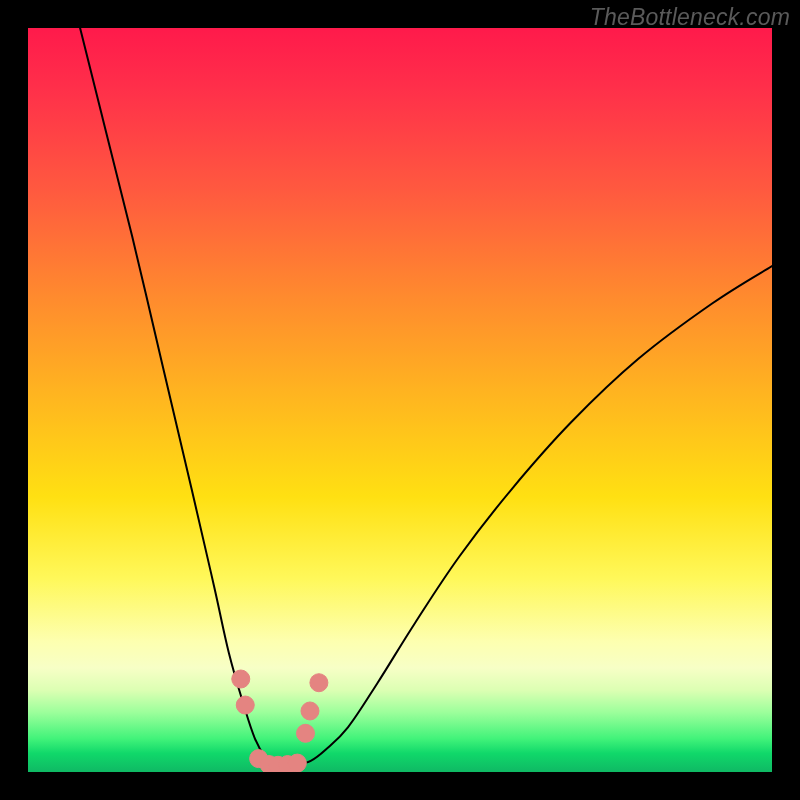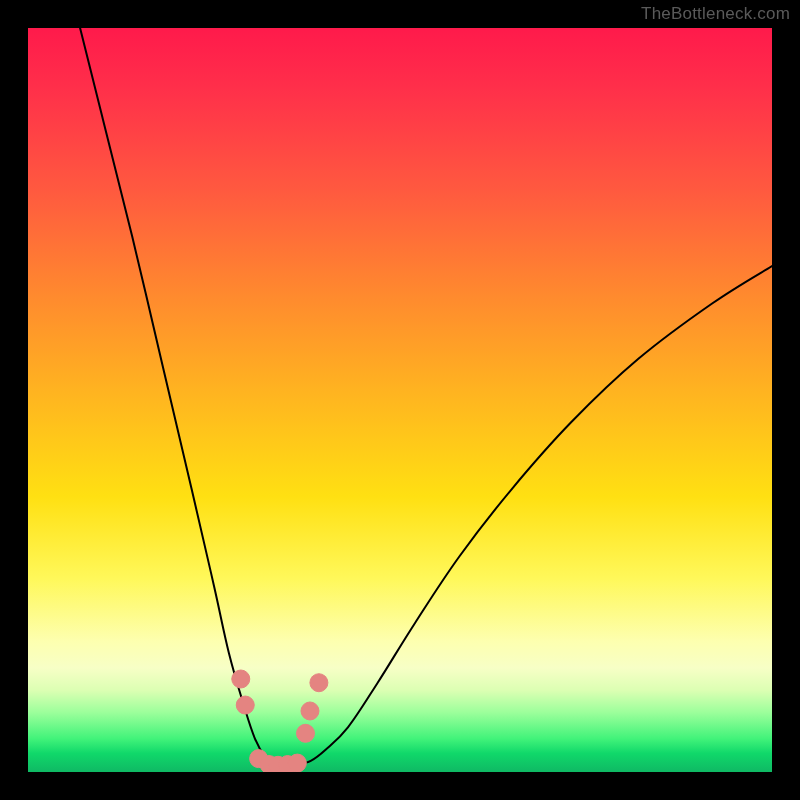--- a/index.html
+++ b/index.html
@@ -56,23 +56,24 @@
     left: 0;
     top: 0;
     width: 100%;
     height: 100%;
   }
   .attribution {
     position: absolute;
     top: 4px;
     right: 10px;
     color: #5a5a5a;
-    font-size: 17px;
+    font-size: 23px;
     font-weight: 400;
     letter-spacing: 0.2px;
+    font-style: italic;
   }
 </style>
 </head>
 <body>
 
 <div class="frame">
   <div class="plot-area">
     <div class="gradient"></div>
     <svg class="curve-layer" viewBox="0 0 744 744" preserveAspectRatio="none">
       <g>

